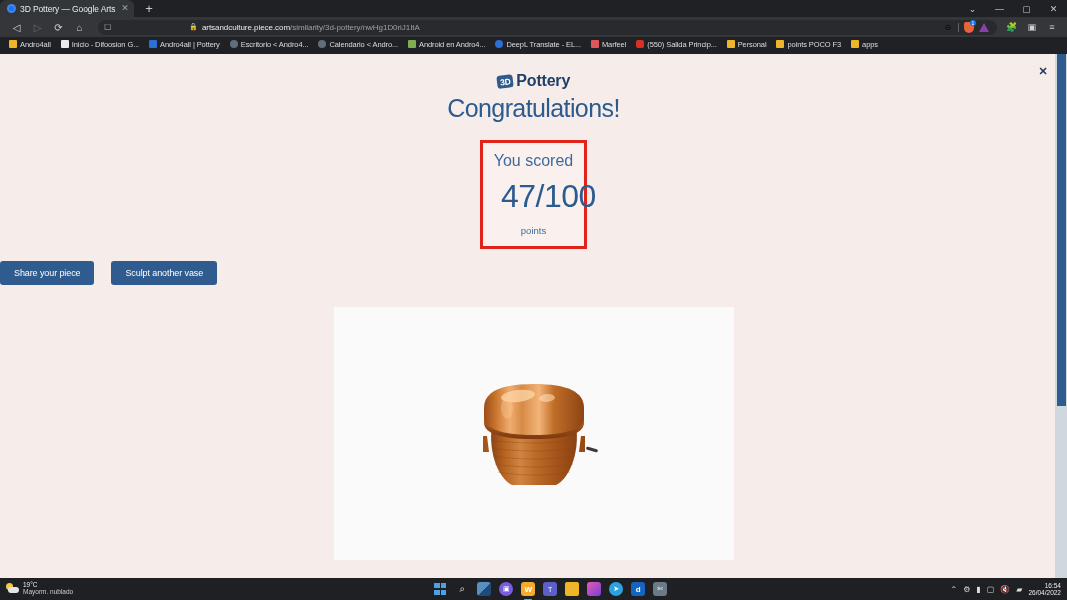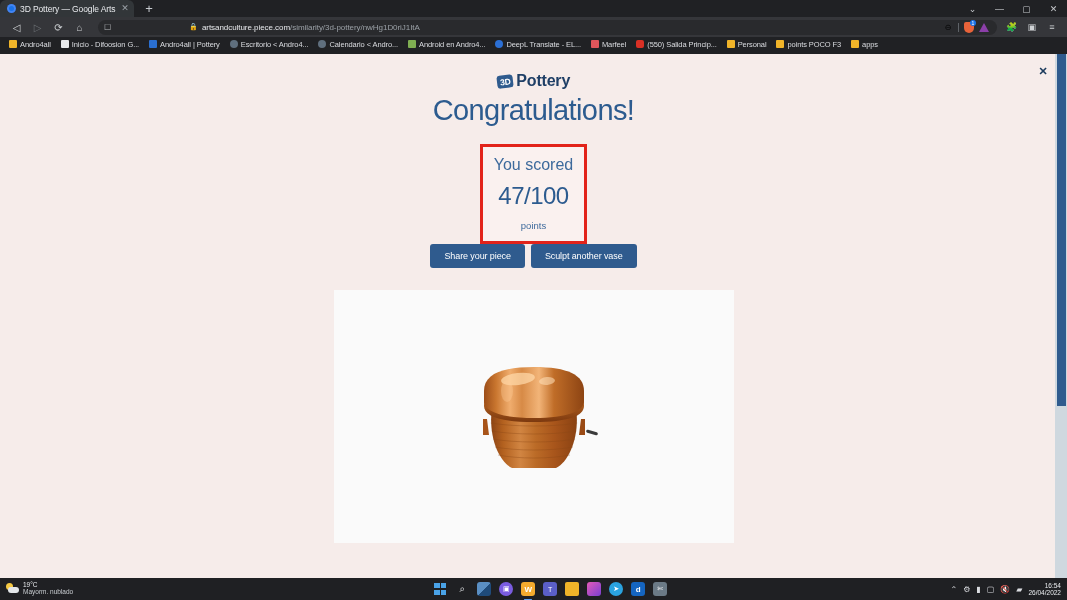--- a/index.html
+++ b/index.html
@@ -132,34 +132,34 @@
   .logo-3d {
     background: #2f5b8e; color:#fff; font-size: 8.5px; font-weight: bold;
     padding: 1.5px 3px; border-radius: 3px;
     transform: rotate(-7deg); letter-spacing: -0.2px;
   }
   .logo-word {
     color: #1f3f66; font-size: 16px; font-weight: bold; letter-spacing: -0.2px;
   }
 
   .headline {
-    text-align:center; color:#2c5b8f; font-size: 29px;
+    text-align:center; color:#2c5b8f; font-size: 25px;
     font-weight: 400; letter-spacing: -0.6px; margin-top: 4px;
   }
 
   .score-box {
     width: 107px; margin: 17px auto 0;
     border: 3px solid #e2231a; background: #faf1ef;
     padding: 9px 6px 10px; text-align:center;
   }
   .score-label { color:#3d6a9c; font-size:16px; }
-  .score-value { color:#2c5b8f; font-size:24px; letter-spacing:-0.5px; margin:8px 0 10px; }
+  .score-value { color:#2c5b8f; font-size:32px; letter-spacing:-0.5px; margin:8px 12px 10px; }
   .score-unit  { color:#3d6a9c; font-size:9.5px; }
 
-  .btn-row { display:flex; justify-content:center; gap:6px; margin-top:0; }
+  .btn-row { display:flex; gap:17px; margin-top:12px; }
   .btn {
     background:#2f5b8e; color:#fff; font-size:9px;
     padding: 7px 14px; border-radius: 3px; border:none;
     white-space:nowrap; letter-spacing:-0.1px;
   }
 
   .vase-card {
     width: 400px; height: 253px; margin: 22px auto 0;
     background: #fafafa;
     display:flex; align-items:center; justify-content:center;

